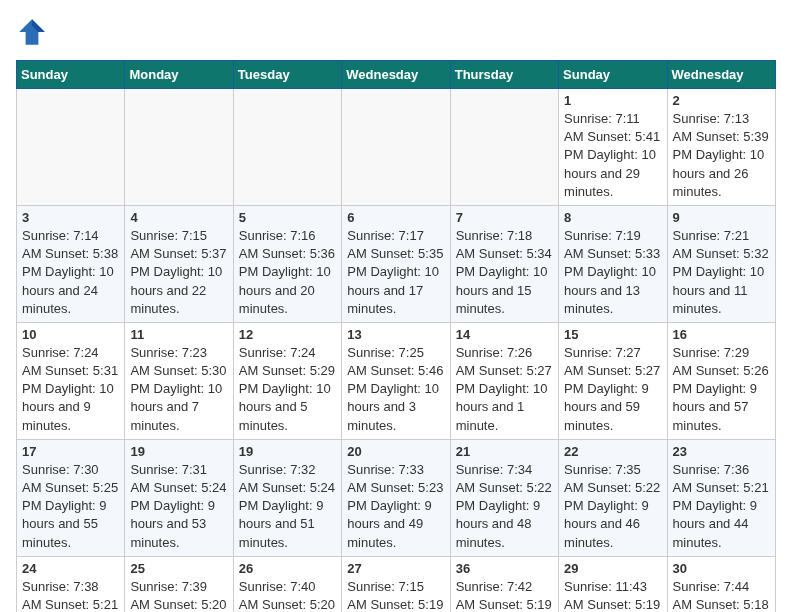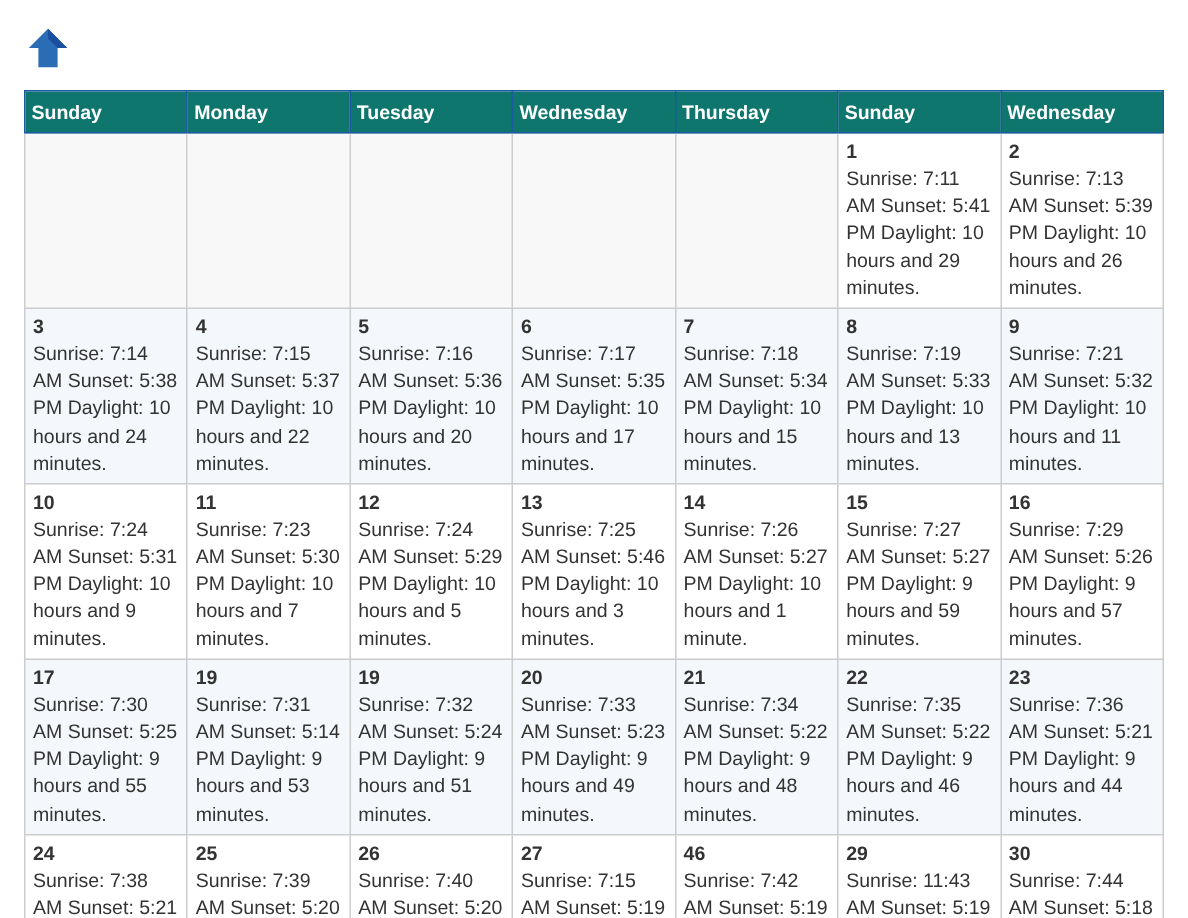--- a/index.html
+++ b/index.html
@@ -229,21 +229,21 @@
       <tr>
         <td>
           <span class="day-number">17</span>
           <div class="day-info">Sunrise: 7:30 AM
 Sunset: 5:25 PM
 Daylight: 9 hours and 55 minutes.</div>
         </td>
         <td>
           <span class="day-number">19</span>
           <div class="day-info">Sunrise: 7:31 AM
-Sunset: 5:14 PM
+Sunset: 5:24 PM
 Daylight: 9 hours and 53 minutes.</div>
         </td>
         <td>
           <span class="day-number">19</span>
           <div class="day-info">Sunrise: 7:32 AM
 Sunset: 5:24 PM
 Daylight: 9 hours and 51 minutes.</div>
         </td>
         <td>
           <span class="day-number">20</span>
@@ -289,21 +289,21 @@
 Sunset: 5:20 PM
 Daylight: 9 hours and 40 minutes.</div>
         </td>
         <td>
           <span class="day-number">27</span>
           <div class="day-info">Sunrise: 7:15 AM
 Sunset: 5:19 PM
 Daylight: 9 hours and 38 minutes.</div>
         </td>
         <td>
-          <span class="day-number">46</span>
+          <span class="day-number">36</span>
           <div class="day-info">Sunrise: 7:42 AM
 Sunset: 5:19 PM
 Daylight: 9 hours and 37 minutes.</div>
         </td>
         <td>
           <span class="day-number">29</span>
           <div class="day-info">Sunrise: 11:43 AM
 Sunset: 5:19 PM
 Daylight: 9 hours and 35 minutes.</div>
         </td>

